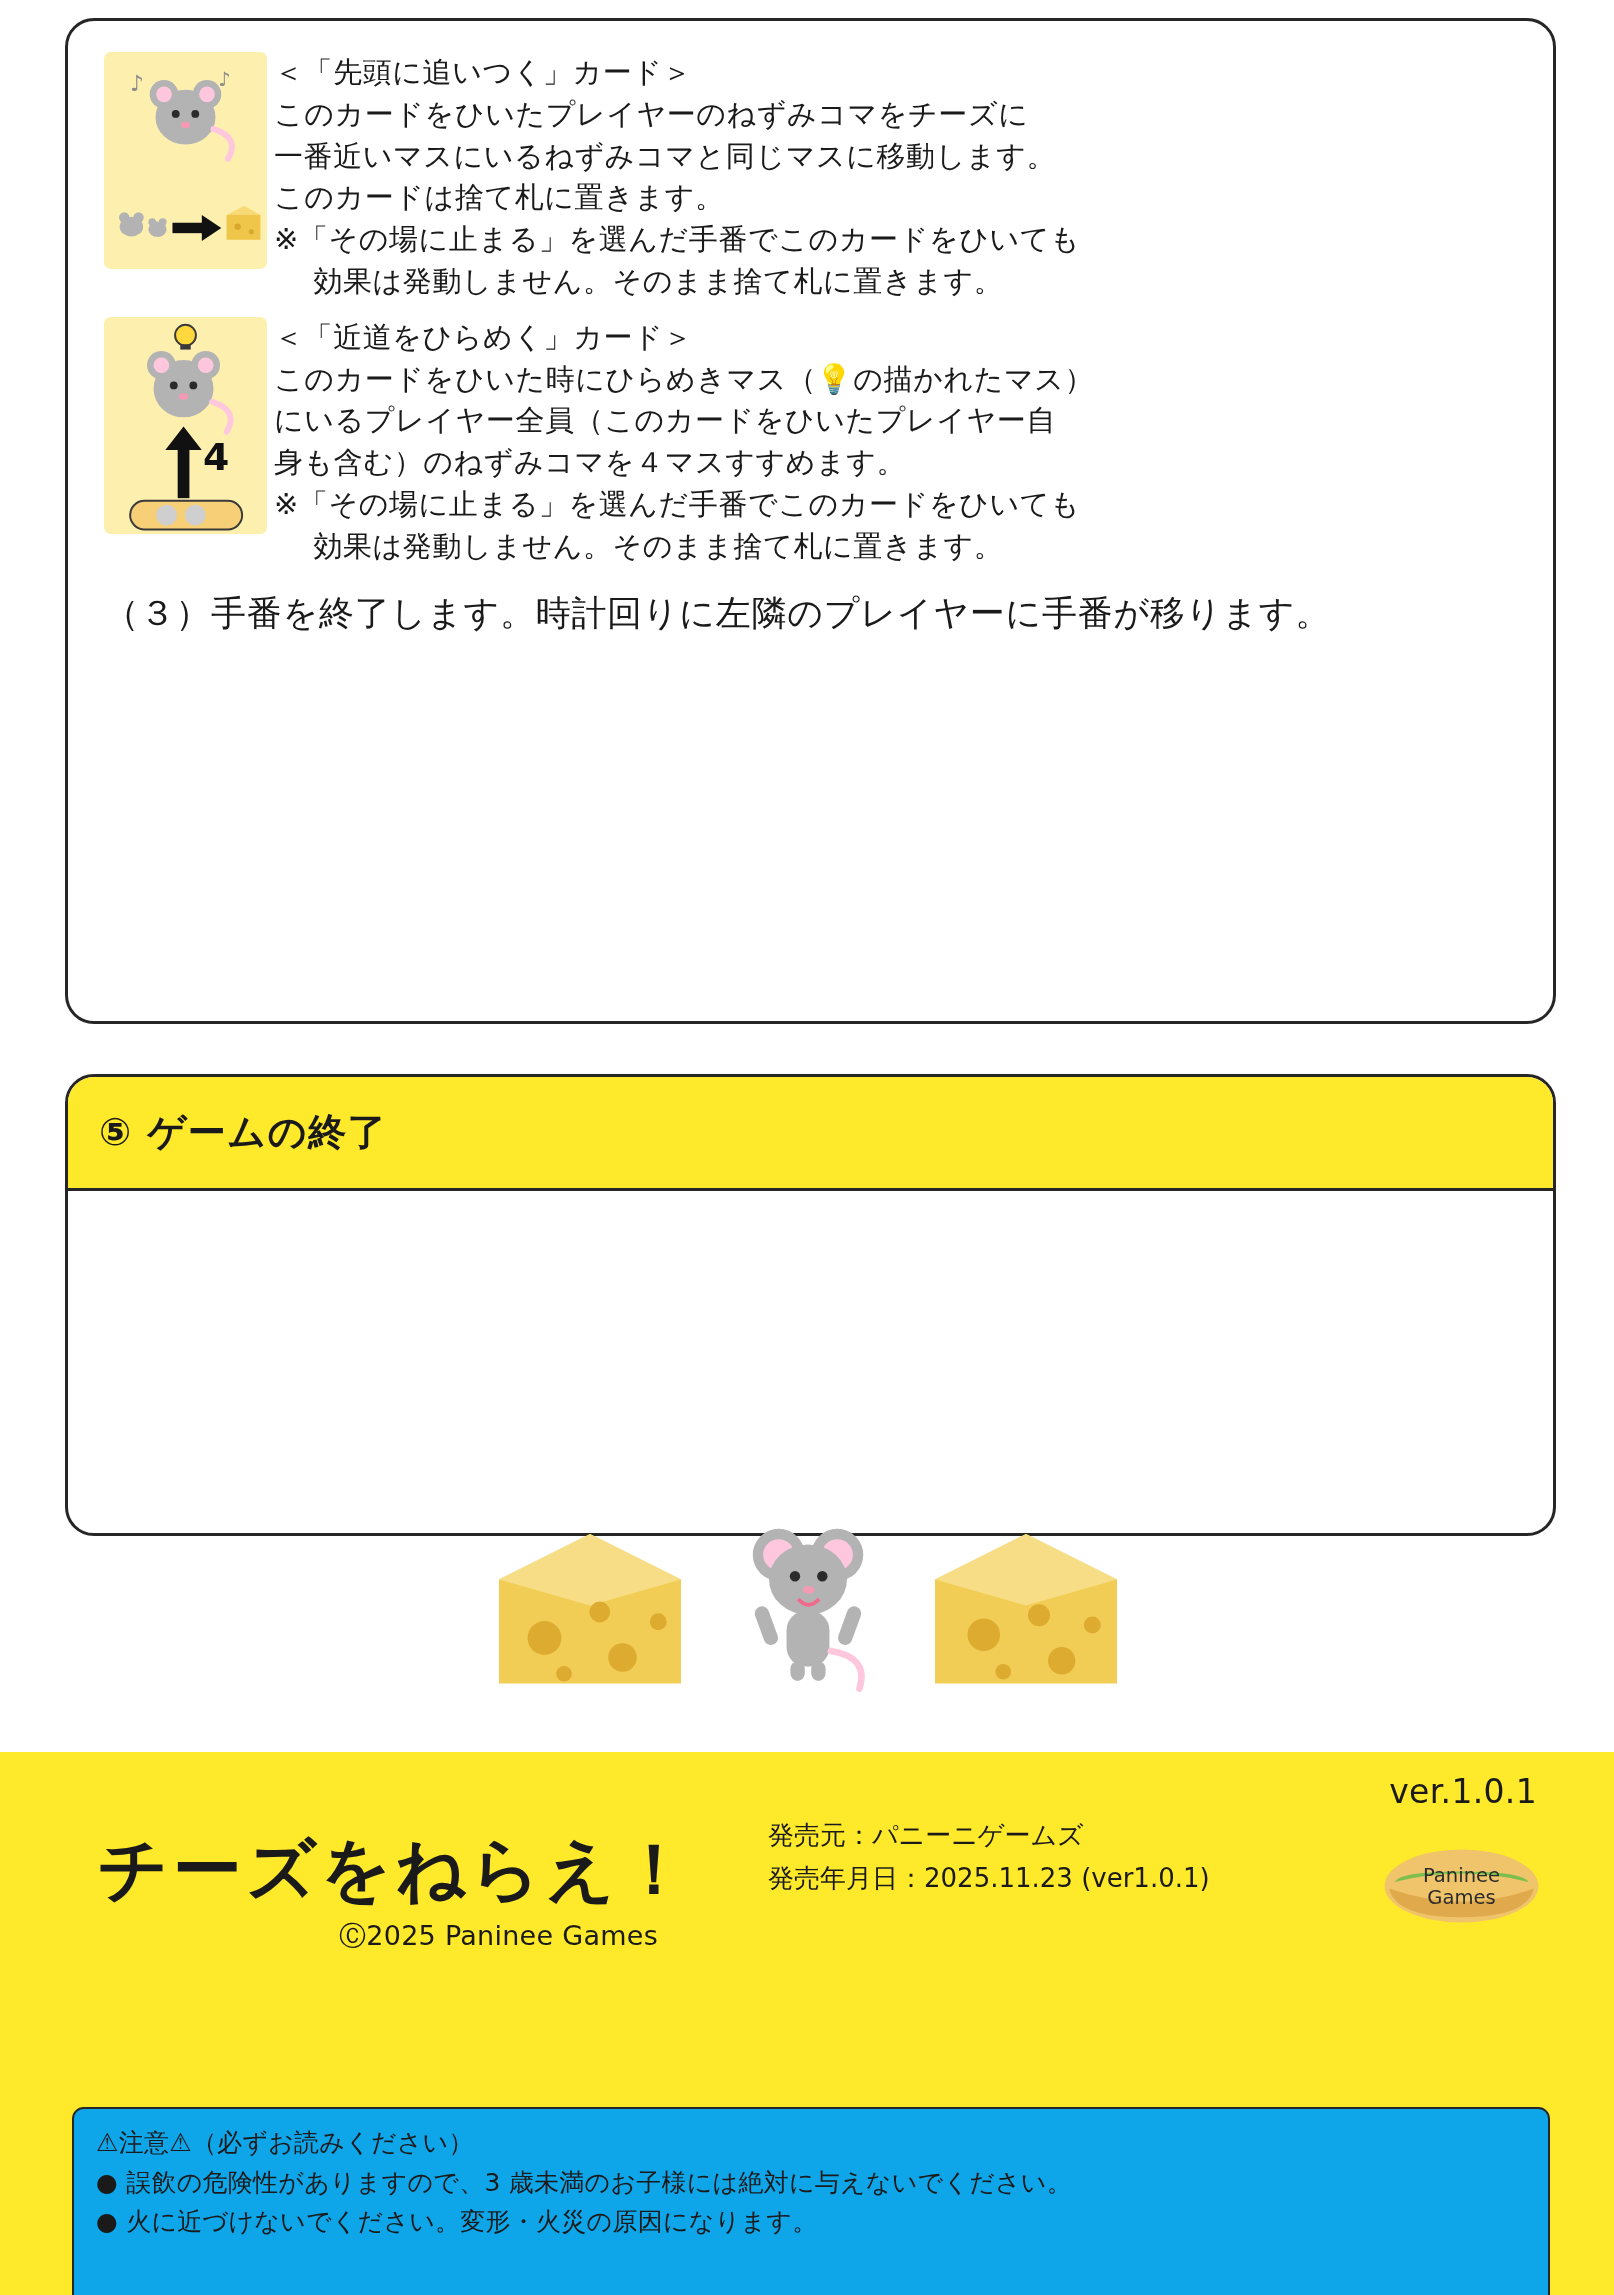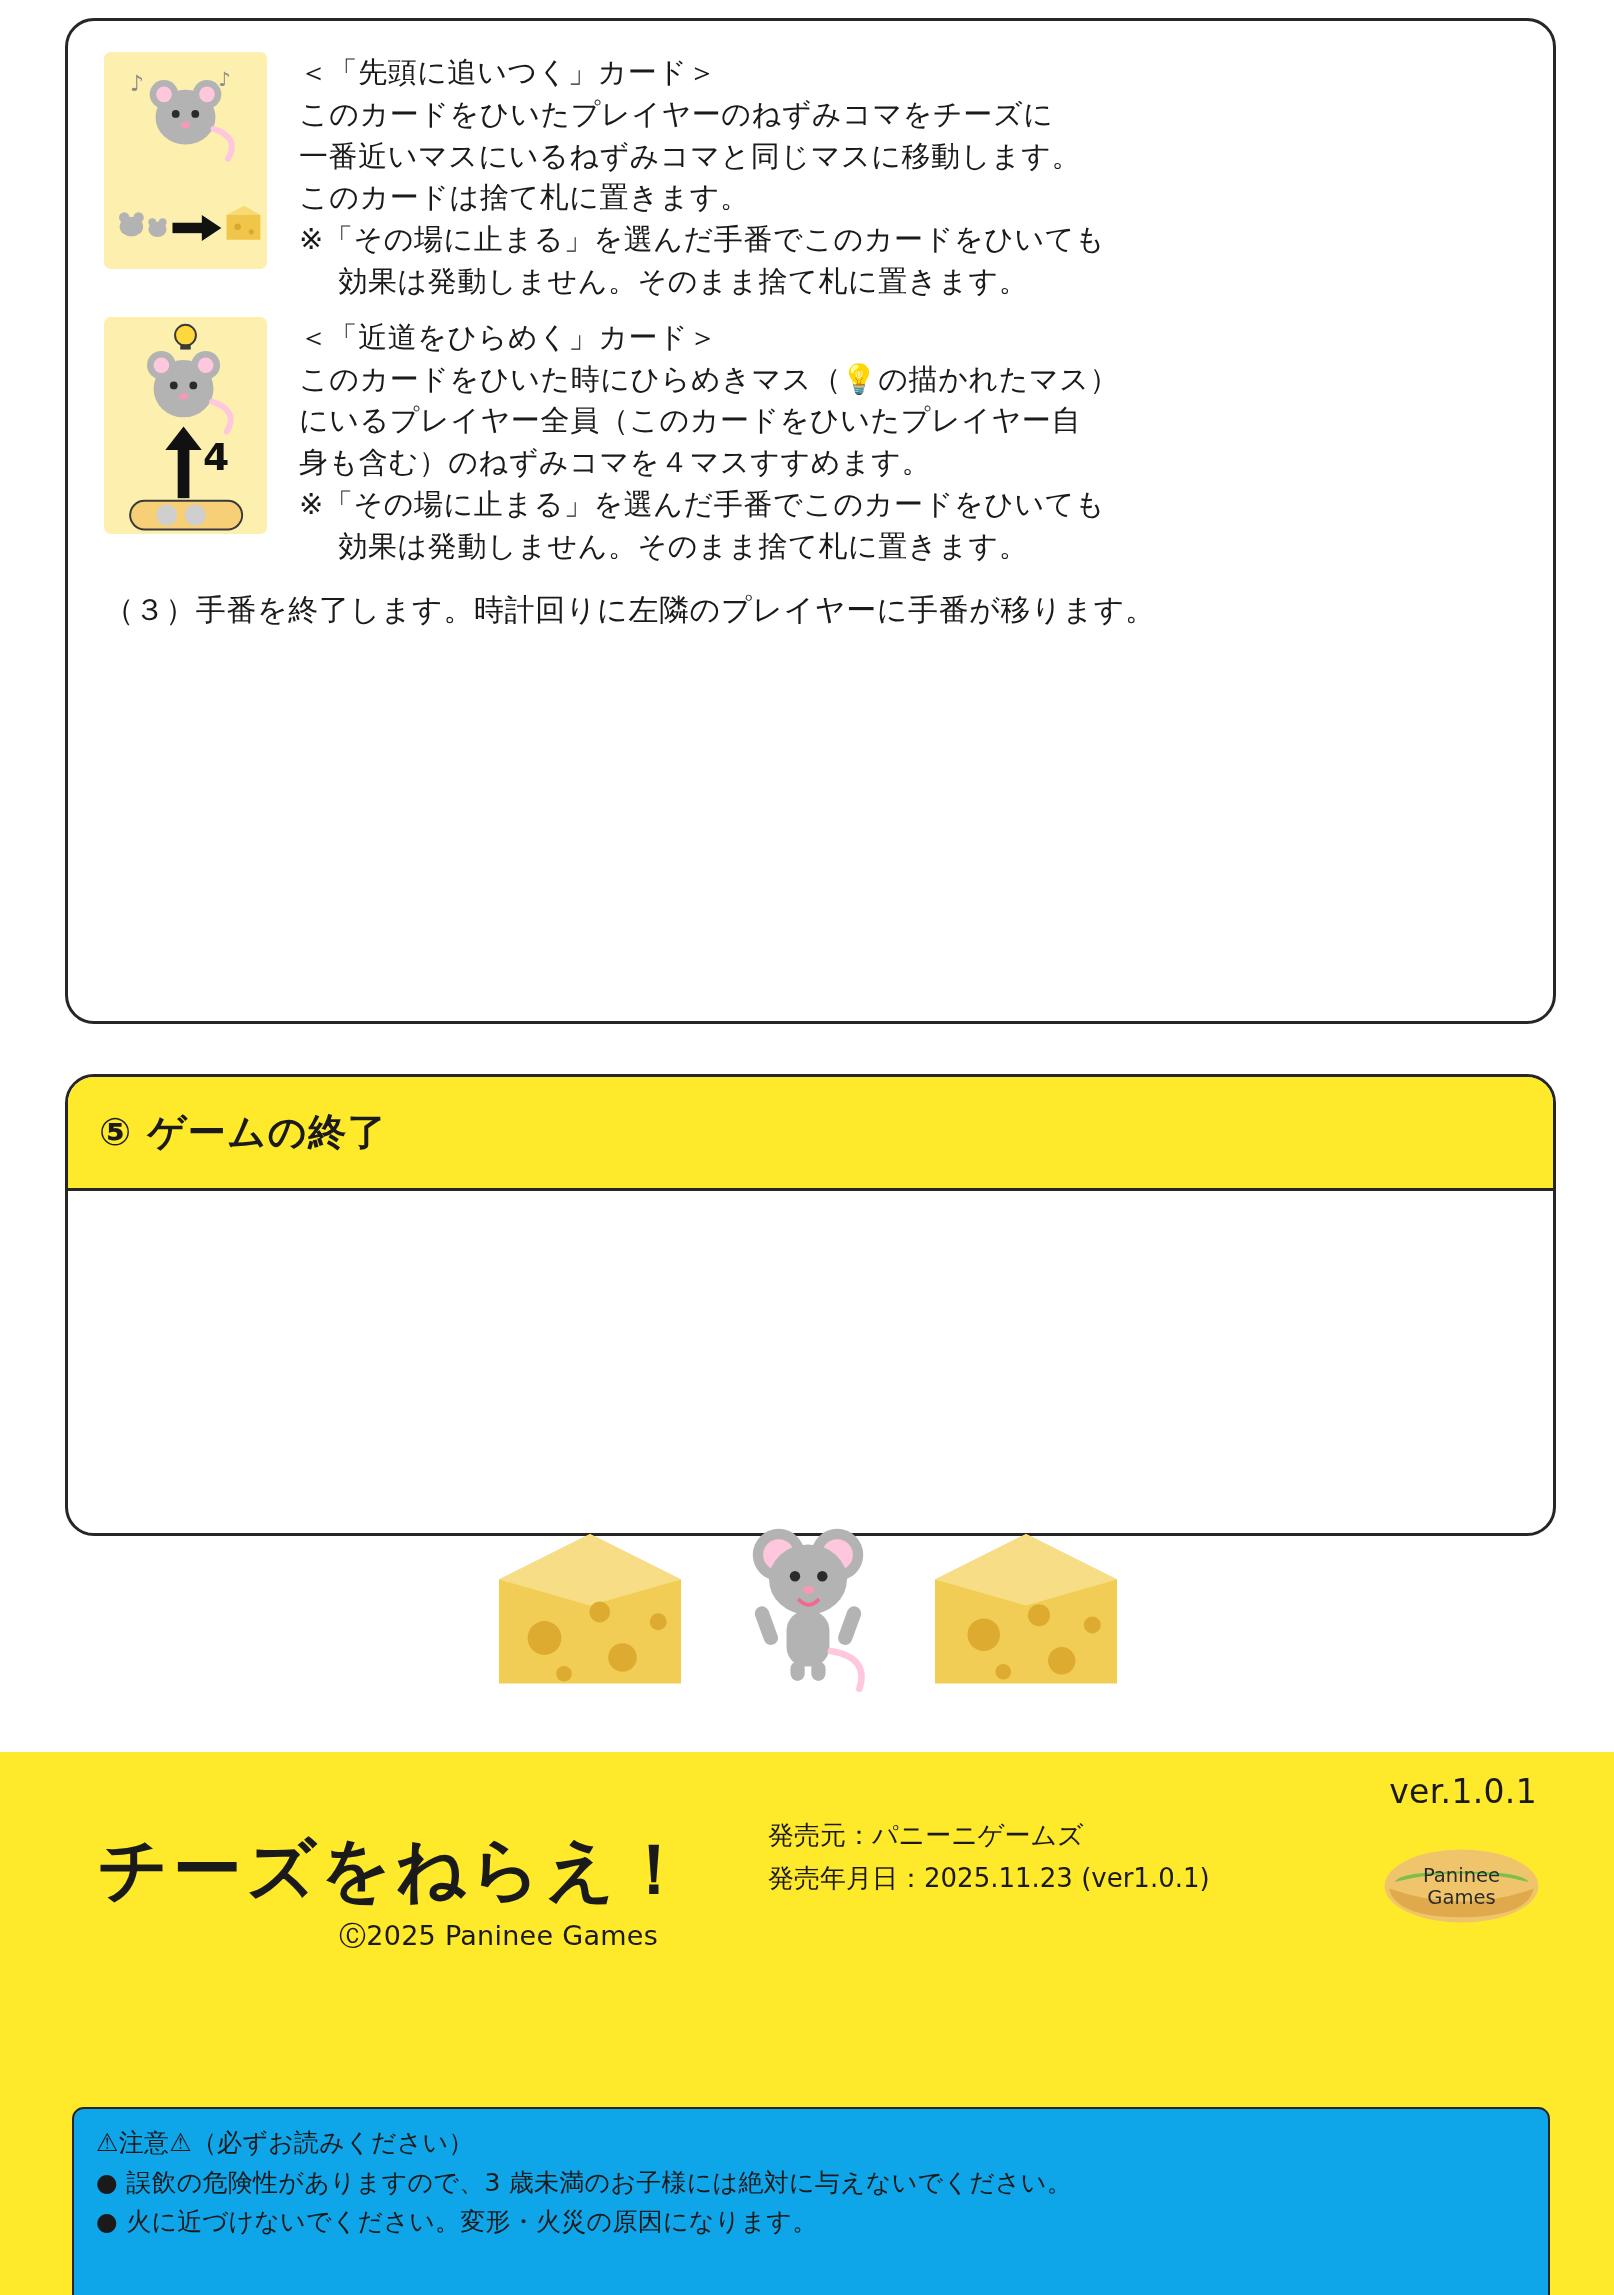--- a/index.html
+++ b/index.html
@@ -39,29 +39,29 @@
     width: 163px;
     height: 217px;
     background: #fdf0ae;
     border-radius: 6.5px;
     flex: 0 0 auto;
     position: relative;
     overflow: hidden;
   }
 
   .card-text {
-    margin-left: 32px;
+    margin-left: 7px;
     font-size: 29px;
     line-height: 1.44;
     letter-spacing: 0.02em;
     white-space: pre-line;
   }
 
   .numbered {
-    font-size: 30px;
+    font-size: 35px;
     line-height: 1.52;
     letter-spacing: 0.02em;
     white-space: pre-line;
   }
 
   
   .end-box {
     position: absolute;
     left: 65px;
     top: 1074px;

